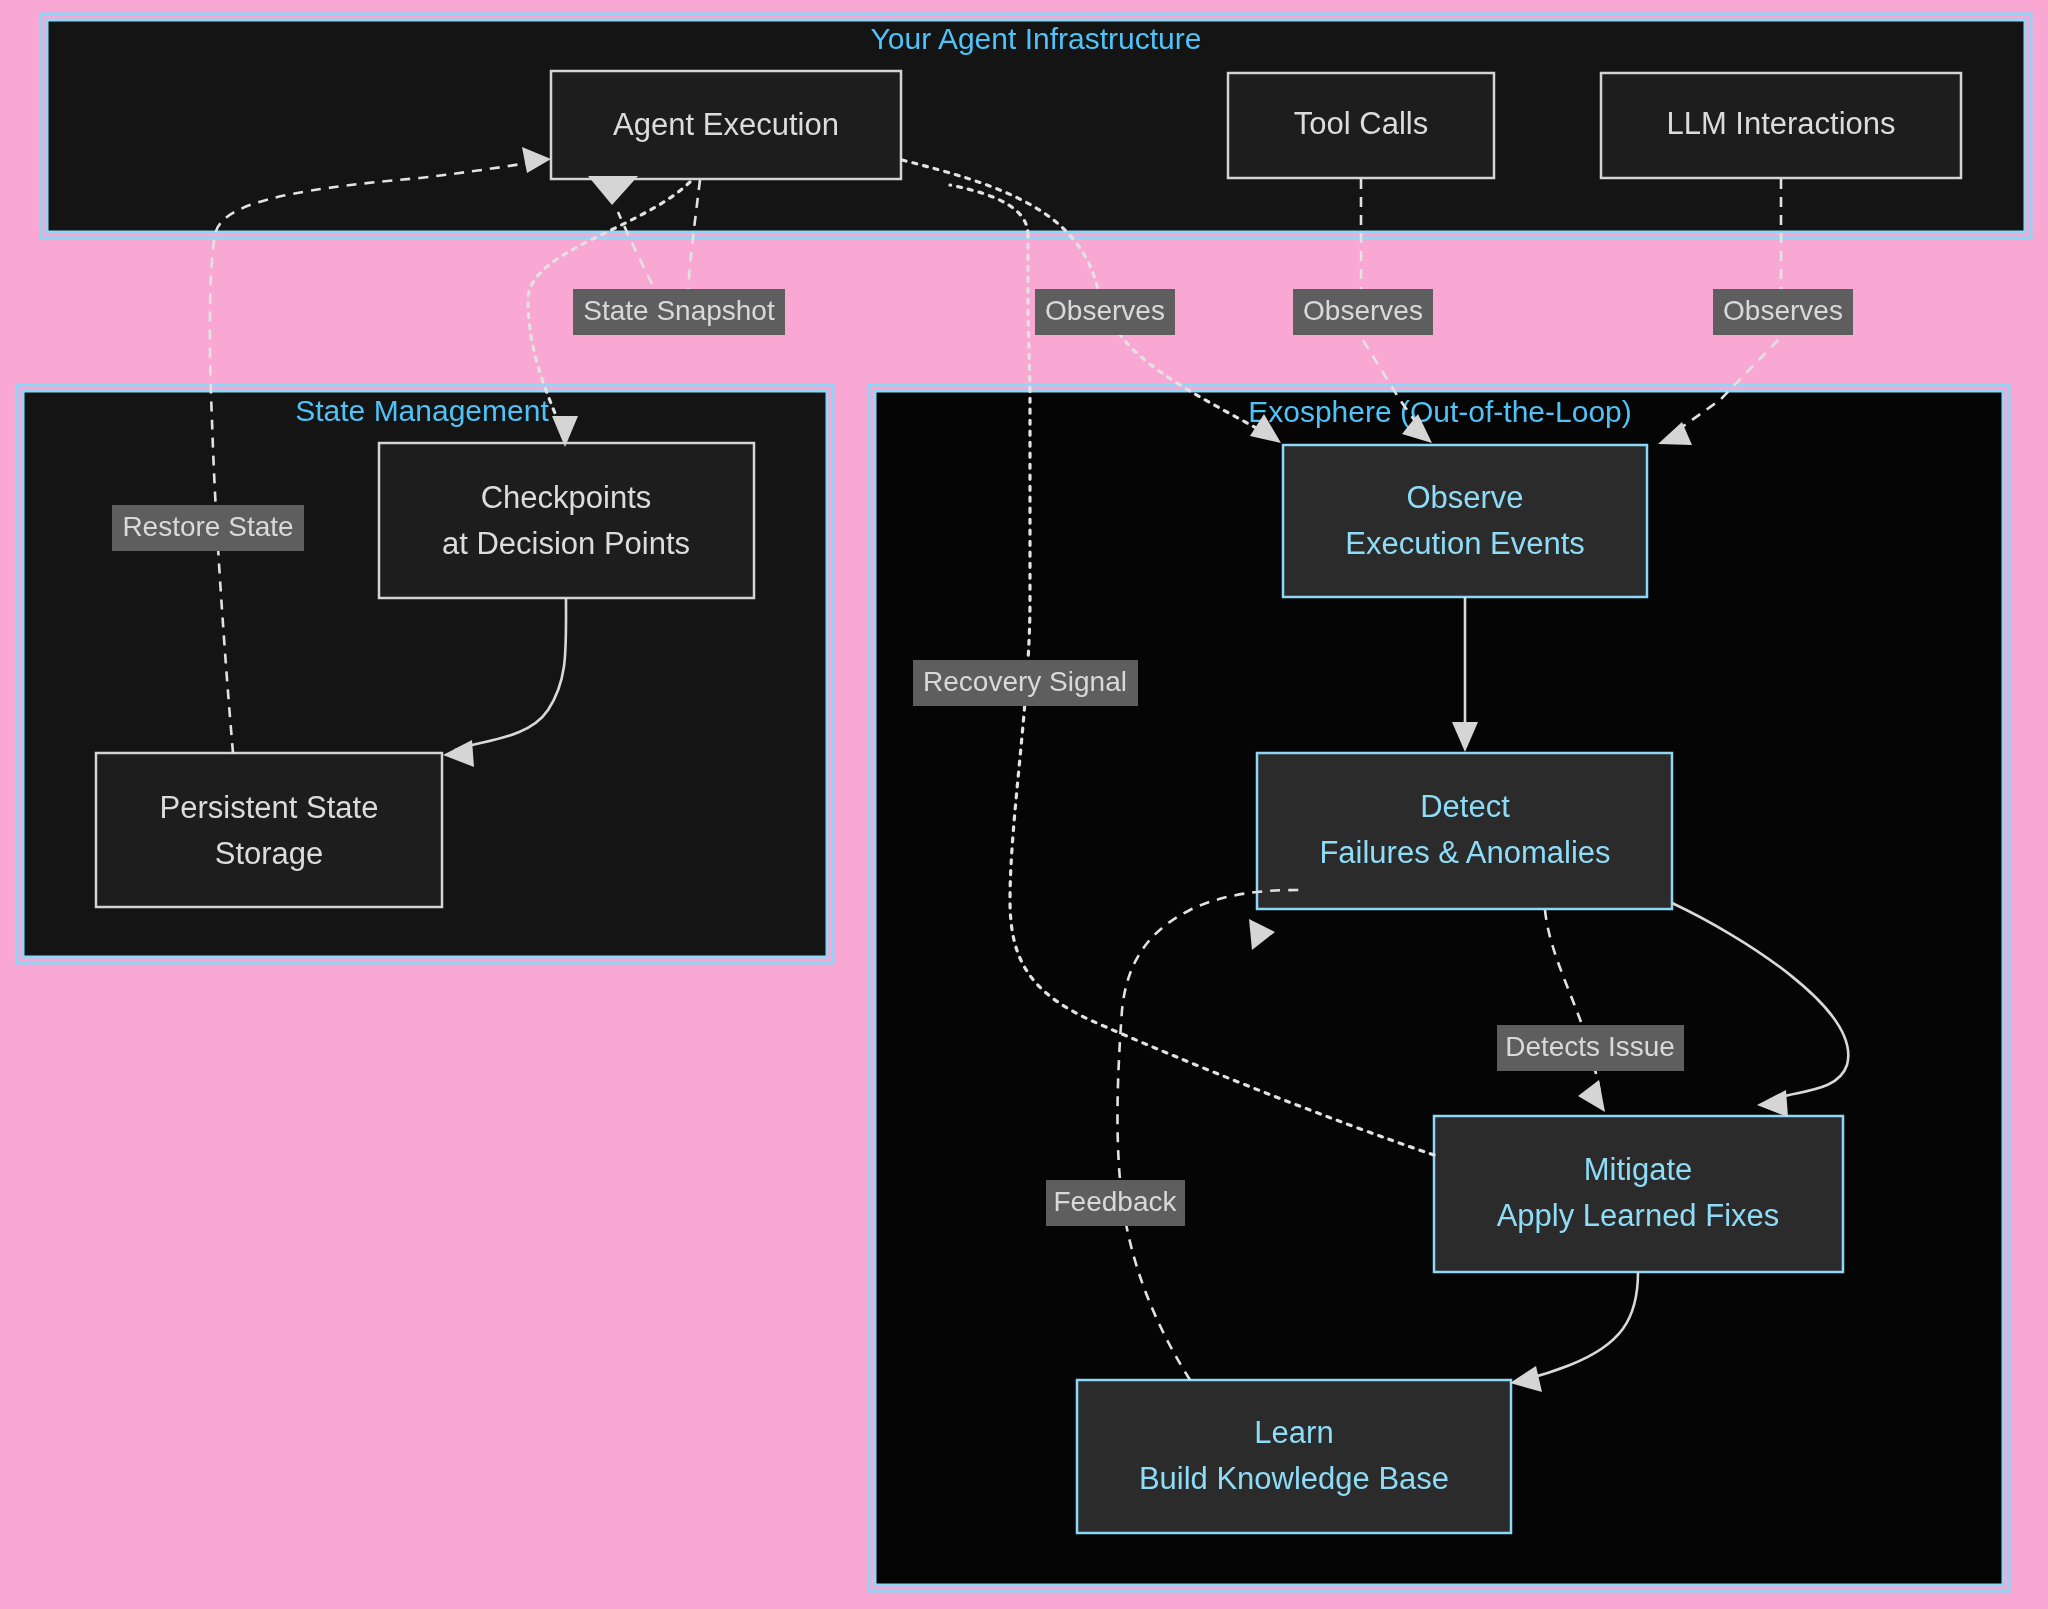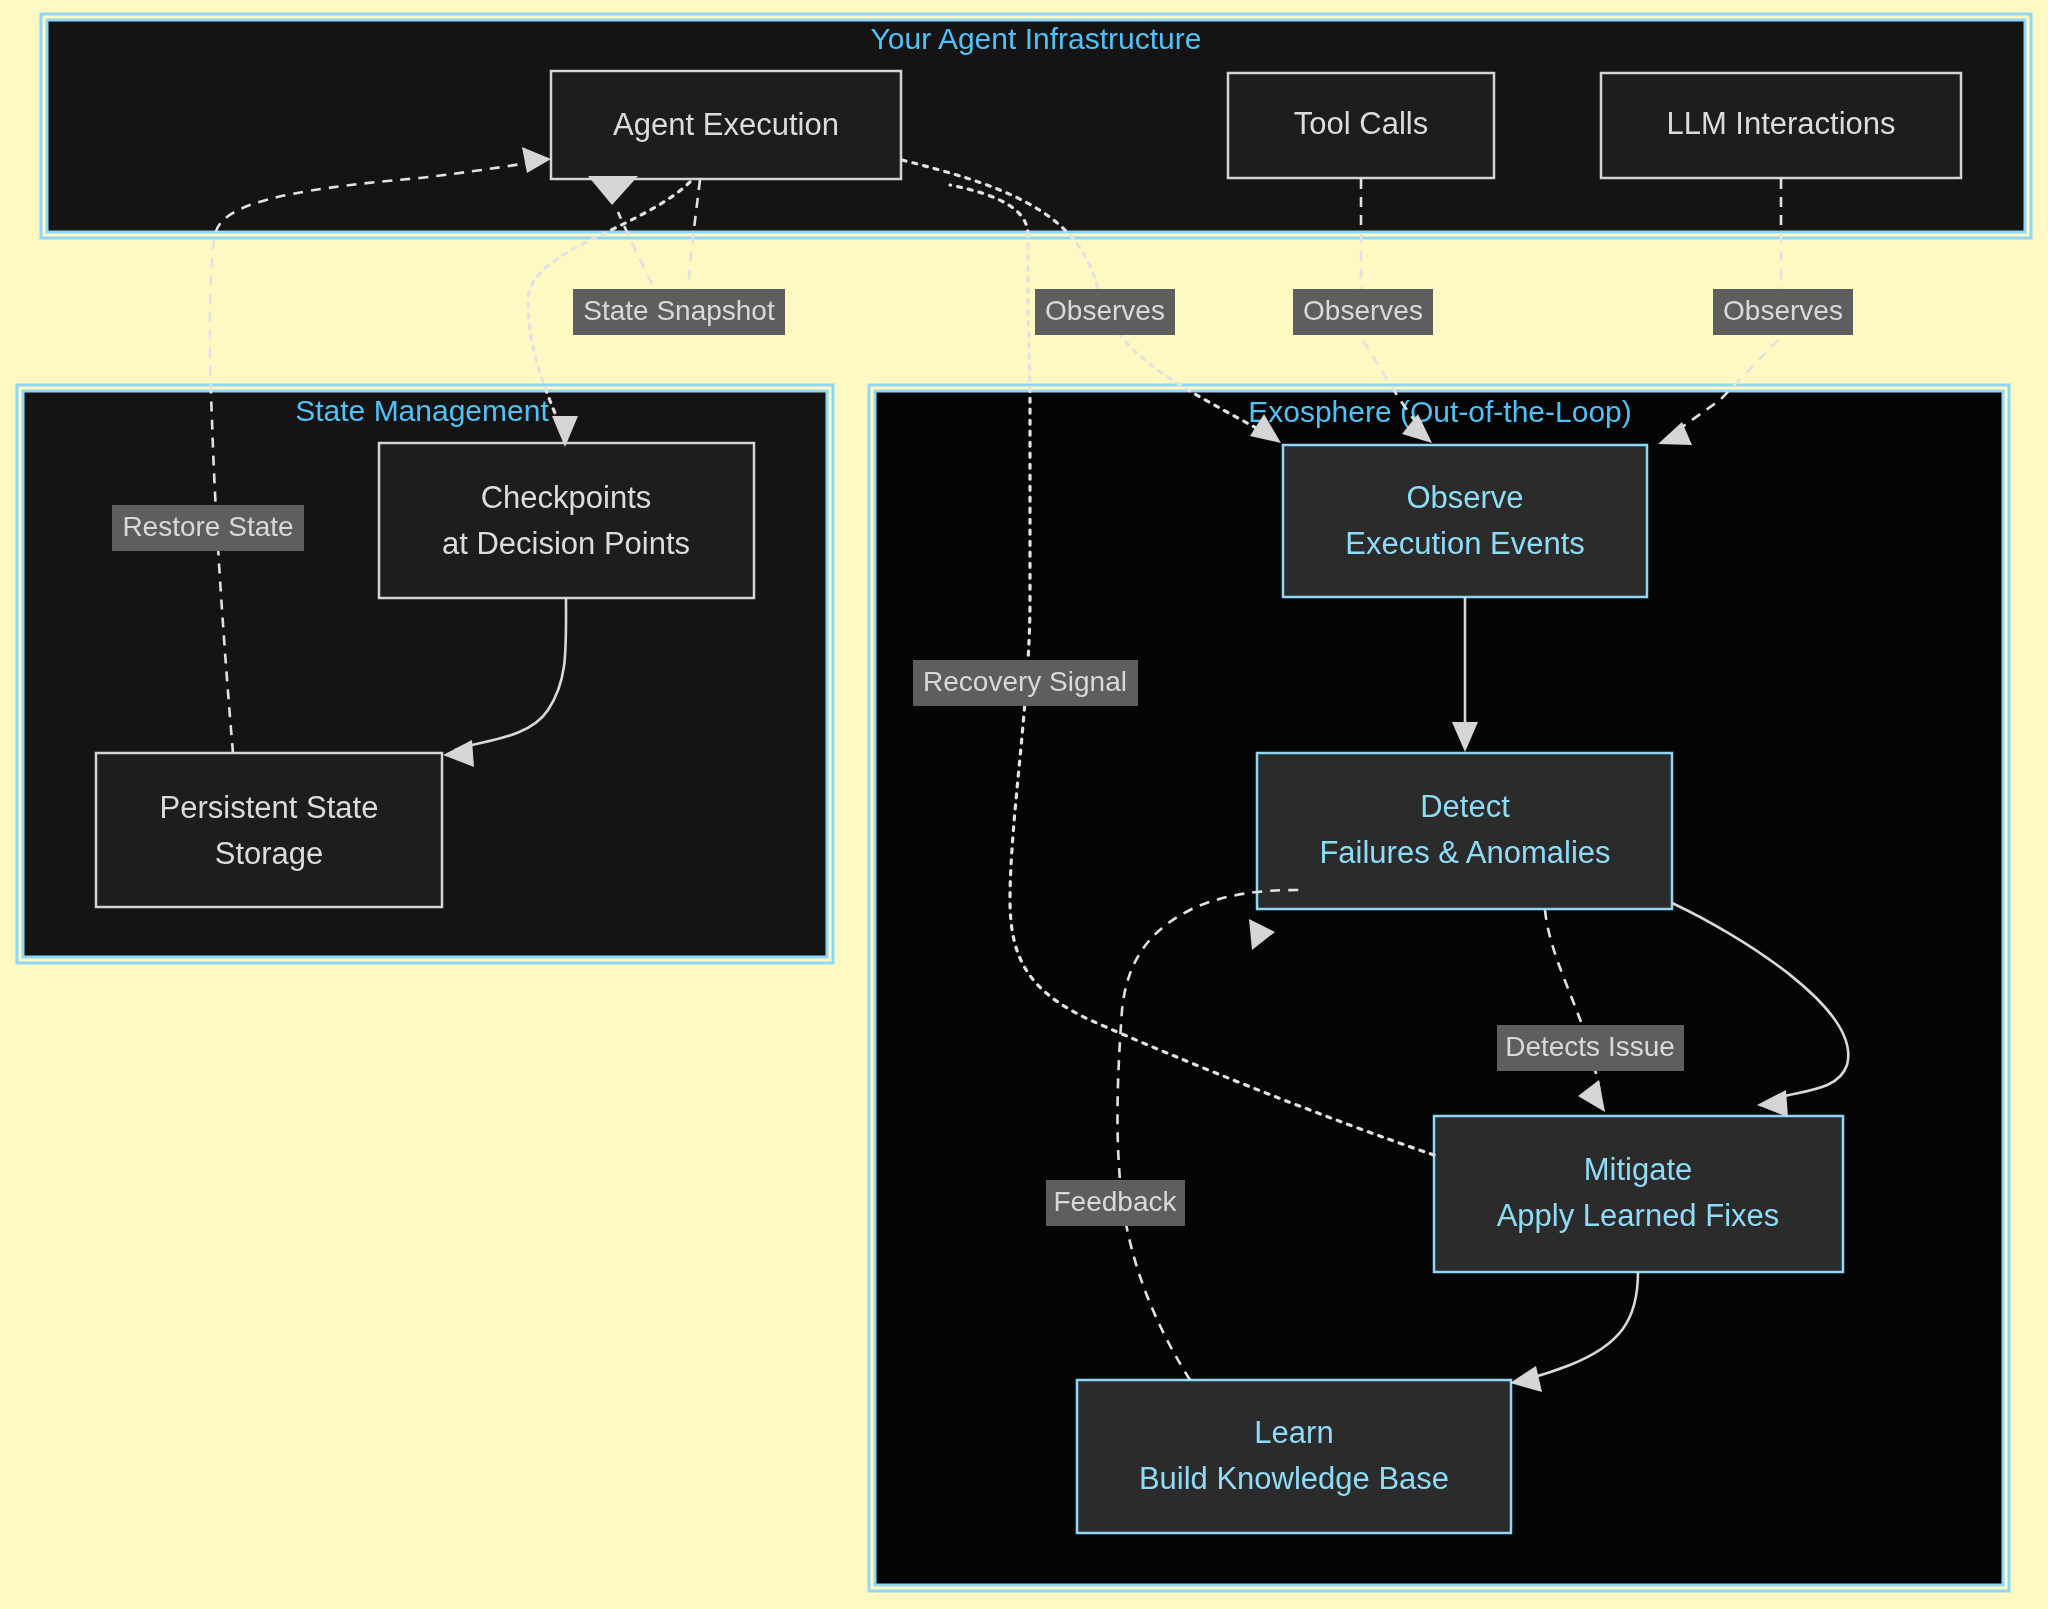--- a/index.html
+++ b/index.html
@@ -10,21 +10,21 @@
   body {
     width: 2048px;
     height: 1609px;
     overflow: hidden;
     font-family: "Liberation Sans", sans-serif;
   }
   #stage {
     position: relative;
     width: 2048px;
     height: 1609px;
-    background: #fef9c3;
+    background: #f9a8d4;
   }
   svg.layer {
     position: absolute;
     top: 0;
     left: 0;
     width: 2048px;
     height: 1609px;
   }
   .cluster-rect {
     fill: #141414;

